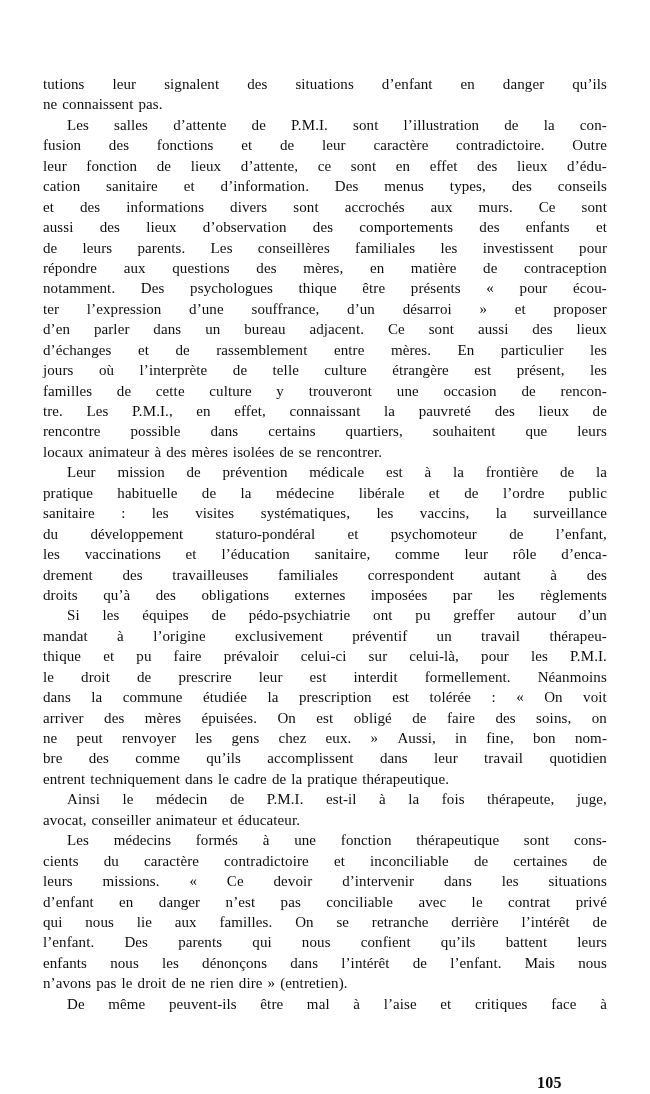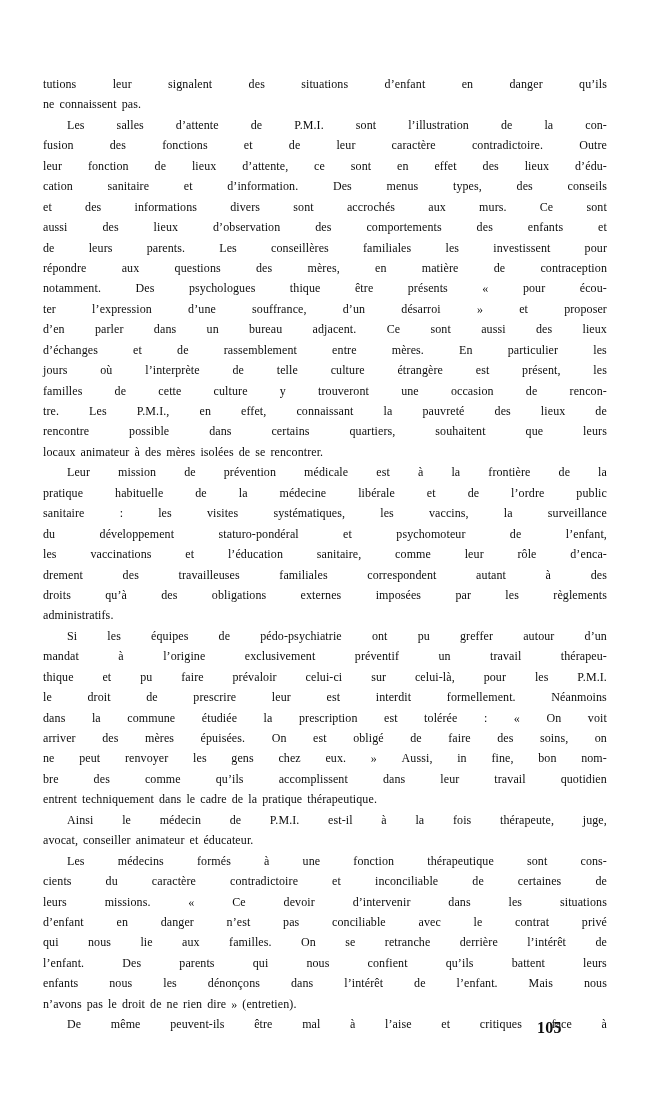--- a/index.html
+++ b/index.html
@@ -29,21 +29,21 @@
     top: 74px;
     width: 564px;
   }
   .para {
     margin: 0;
   }
   
   .line {
     display: flex;
     width: 564px;
-    font-size: 12px;
+    font-size: 15px;
     line-height: 20.45px;
     height: 20.45px;
     white-space: pre;
     letter-spacing: 0.1px;
     font-weight: 500;
   }
   
   .line.just {
     justify-content: space-between;
   }
@@ -57,21 +57,21 @@
   .line.indent {
     padding-left: 24px;
     width: 540px;
   }
   .w {
     display: inline-block;
   }
   #page-number {
     position: absolute;
     left: 537px;
-    top: 1019px;
+    top: 1074px;
     font-size: 16px;
     font-weight: 700;
     font-family: "Liberation Serif", "DejaVu Serif", serif;
     letter-spacing: 0.3px;
   }
 </style>
 </head>
 <body>
 
 <div id="page">
@@ -101,21 +101,20 @@
         <div class="line last"><span class="w">locaux</span><span class="w">animateur</span><span class="w">à</span><span class="w">des</span><span class="w">mères</span><span class="w">isolées</span><span class="w">de</span><span class="w">se</span><span class="w">rencontrer.</span></div>
       </div>
       <div class="para">
         <div class="line just indent"><span class="w">Leur</span><span class="w">mission</span><span class="w">de</span><span class="w">prévention</span><span class="w">médicale</span><span class="w">est</span><span class="w">à</span><span class="w">la</span><span class="w">frontière</span><span class="w">de</span><span class="w">la</span></div>
         <div class="line just"><span class="w">pratique</span><span class="w">habituelle</span><span class="w">de</span><span class="w">la</span><span class="w">médecine</span><span class="w">libérale</span><span class="w">et</span><span class="w">de</span><span class="w">l’ordre</span><span class="w">public</span></div>
         <div class="line just"><span class="w">sanitaire</span><span class="w">:</span><span class="w">les</span><span class="w">visites</span><span class="w">systématiques,</span><span class="w">les</span><span class="w">vaccins,</span><span class="w">la</span><span class="w">surveillance</span></div>
         <div class="line just"><span class="w">du</span><span class="w">développement</span><span class="w">staturo-pondéral</span><span class="w">et</span><span class="w">psychomoteur</span><span class="w">de</span><span class="w">l’enfant,</span></div>
         <div class="line just"><span class="w">les</span><span class="w">vaccinations</span><span class="w">et</span><span class="w">l’éducation</span><span class="w">sanitaire,</span><span class="w">comme</span><span class="w">leur</span><span class="w">rôle</span><span class="w">d’enca-</span></div>
         <div class="line just"><span class="w">drement</span><span class="w">des</span><span class="w">travailleuses</span><span class="w">familiales</span><span class="w">correspondent</span><span class="w">autant</span><span class="w">à</span><span class="w">des</span></div>
         <div class="line just"><span class="w">droits</span><span class="w">qu’à</span><span class="w">des</span><span class="w">obligations</span><span class="w">externes</span><span class="w">imposées</span><span class="w">par</span><span class="w">les</span><span class="w">règlements</span></div>
-        <div class="line last"><span class="w">administratifs.</span></div>
       </div>
       <div class="para">
         <div class="line just indent"><span class="w">Si</span><span class="w">les</span><span class="w">équipes</span><span class="w">de</span><span class="w">pédo-psychiatrie</span><span class="w">ont</span><span class="w">pu</span><span class="w">greffer</span><span class="w">autour</span><span class="w">d’un</span></div>
         <div class="line just"><span class="w">mandat</span><span class="w">à</span><span class="w">l’origine</span><span class="w">exclusivement</span><span class="w">préventif</span><span class="w">un</span><span class="w">travail</span><span class="w">thérapeu-</span></div>
         <div class="line just"><span class="w">thique</span><span class="w">et</span><span class="w">pu</span><span class="w">faire</span><span class="w">prévaloir</span><span class="w">celui-ci</span><span class="w">sur</span><span class="w">celui-là,</span><span class="w">pour</span><span class="w">les</span><span class="w">P.M.I.</span></div>
         <div class="line just"><span class="w">le</span><span class="w">droit</span><span class="w">de</span><span class="w">prescrire</span><span class="w">leur</span><span class="w">est</span><span class="w">interdit</span><span class="w">formellement.</span><span class="w">Néanmoins</span></div>
         <div class="line just"><span class="w">dans</span><span class="w">la</span><span class="w">commune</span><span class="w">étudiée</span><span class="w">la</span><span class="w">prescription</span><span class="w">est</span><span class="w">tolérée</span><span class="w">:</span><span class="w">«</span><span class="w">On</span><span class="w">voit</span></div>
         <div class="line just"><span class="w">arriver</span><span class="w">des</span><span class="w">mères</span><span class="w">épuisées.</span><span class="w">On</span><span class="w">est</span><span class="w">obligé</span><span class="w">de</span><span class="w">faire</span><span class="w">des</span><span class="w">soins,</span><span class="w">on</span></div>
         <div class="line just"><span class="w">ne</span><span class="w">peut</span><span class="w">renvoyer</span><span class="w">les</span><span class="w">gens</span><span class="w">chez</span><span class="w">eux.</span><span class="w">»</span><span class="w">Aussi,</span><span class="w">in</span><span class="w">fine,</span><span class="w">bon</span><span class="w">nom-</span></div>
         <div class="line just"><span class="w">bre</span><span class="w">des</span><span class="w">comme</span><span class="w">qu’ils</span><span class="w">accomplissent</span><span class="w">dans</span><span class="w">leur</span><span class="w">travail</span><span class="w">quotidien</span></div>

